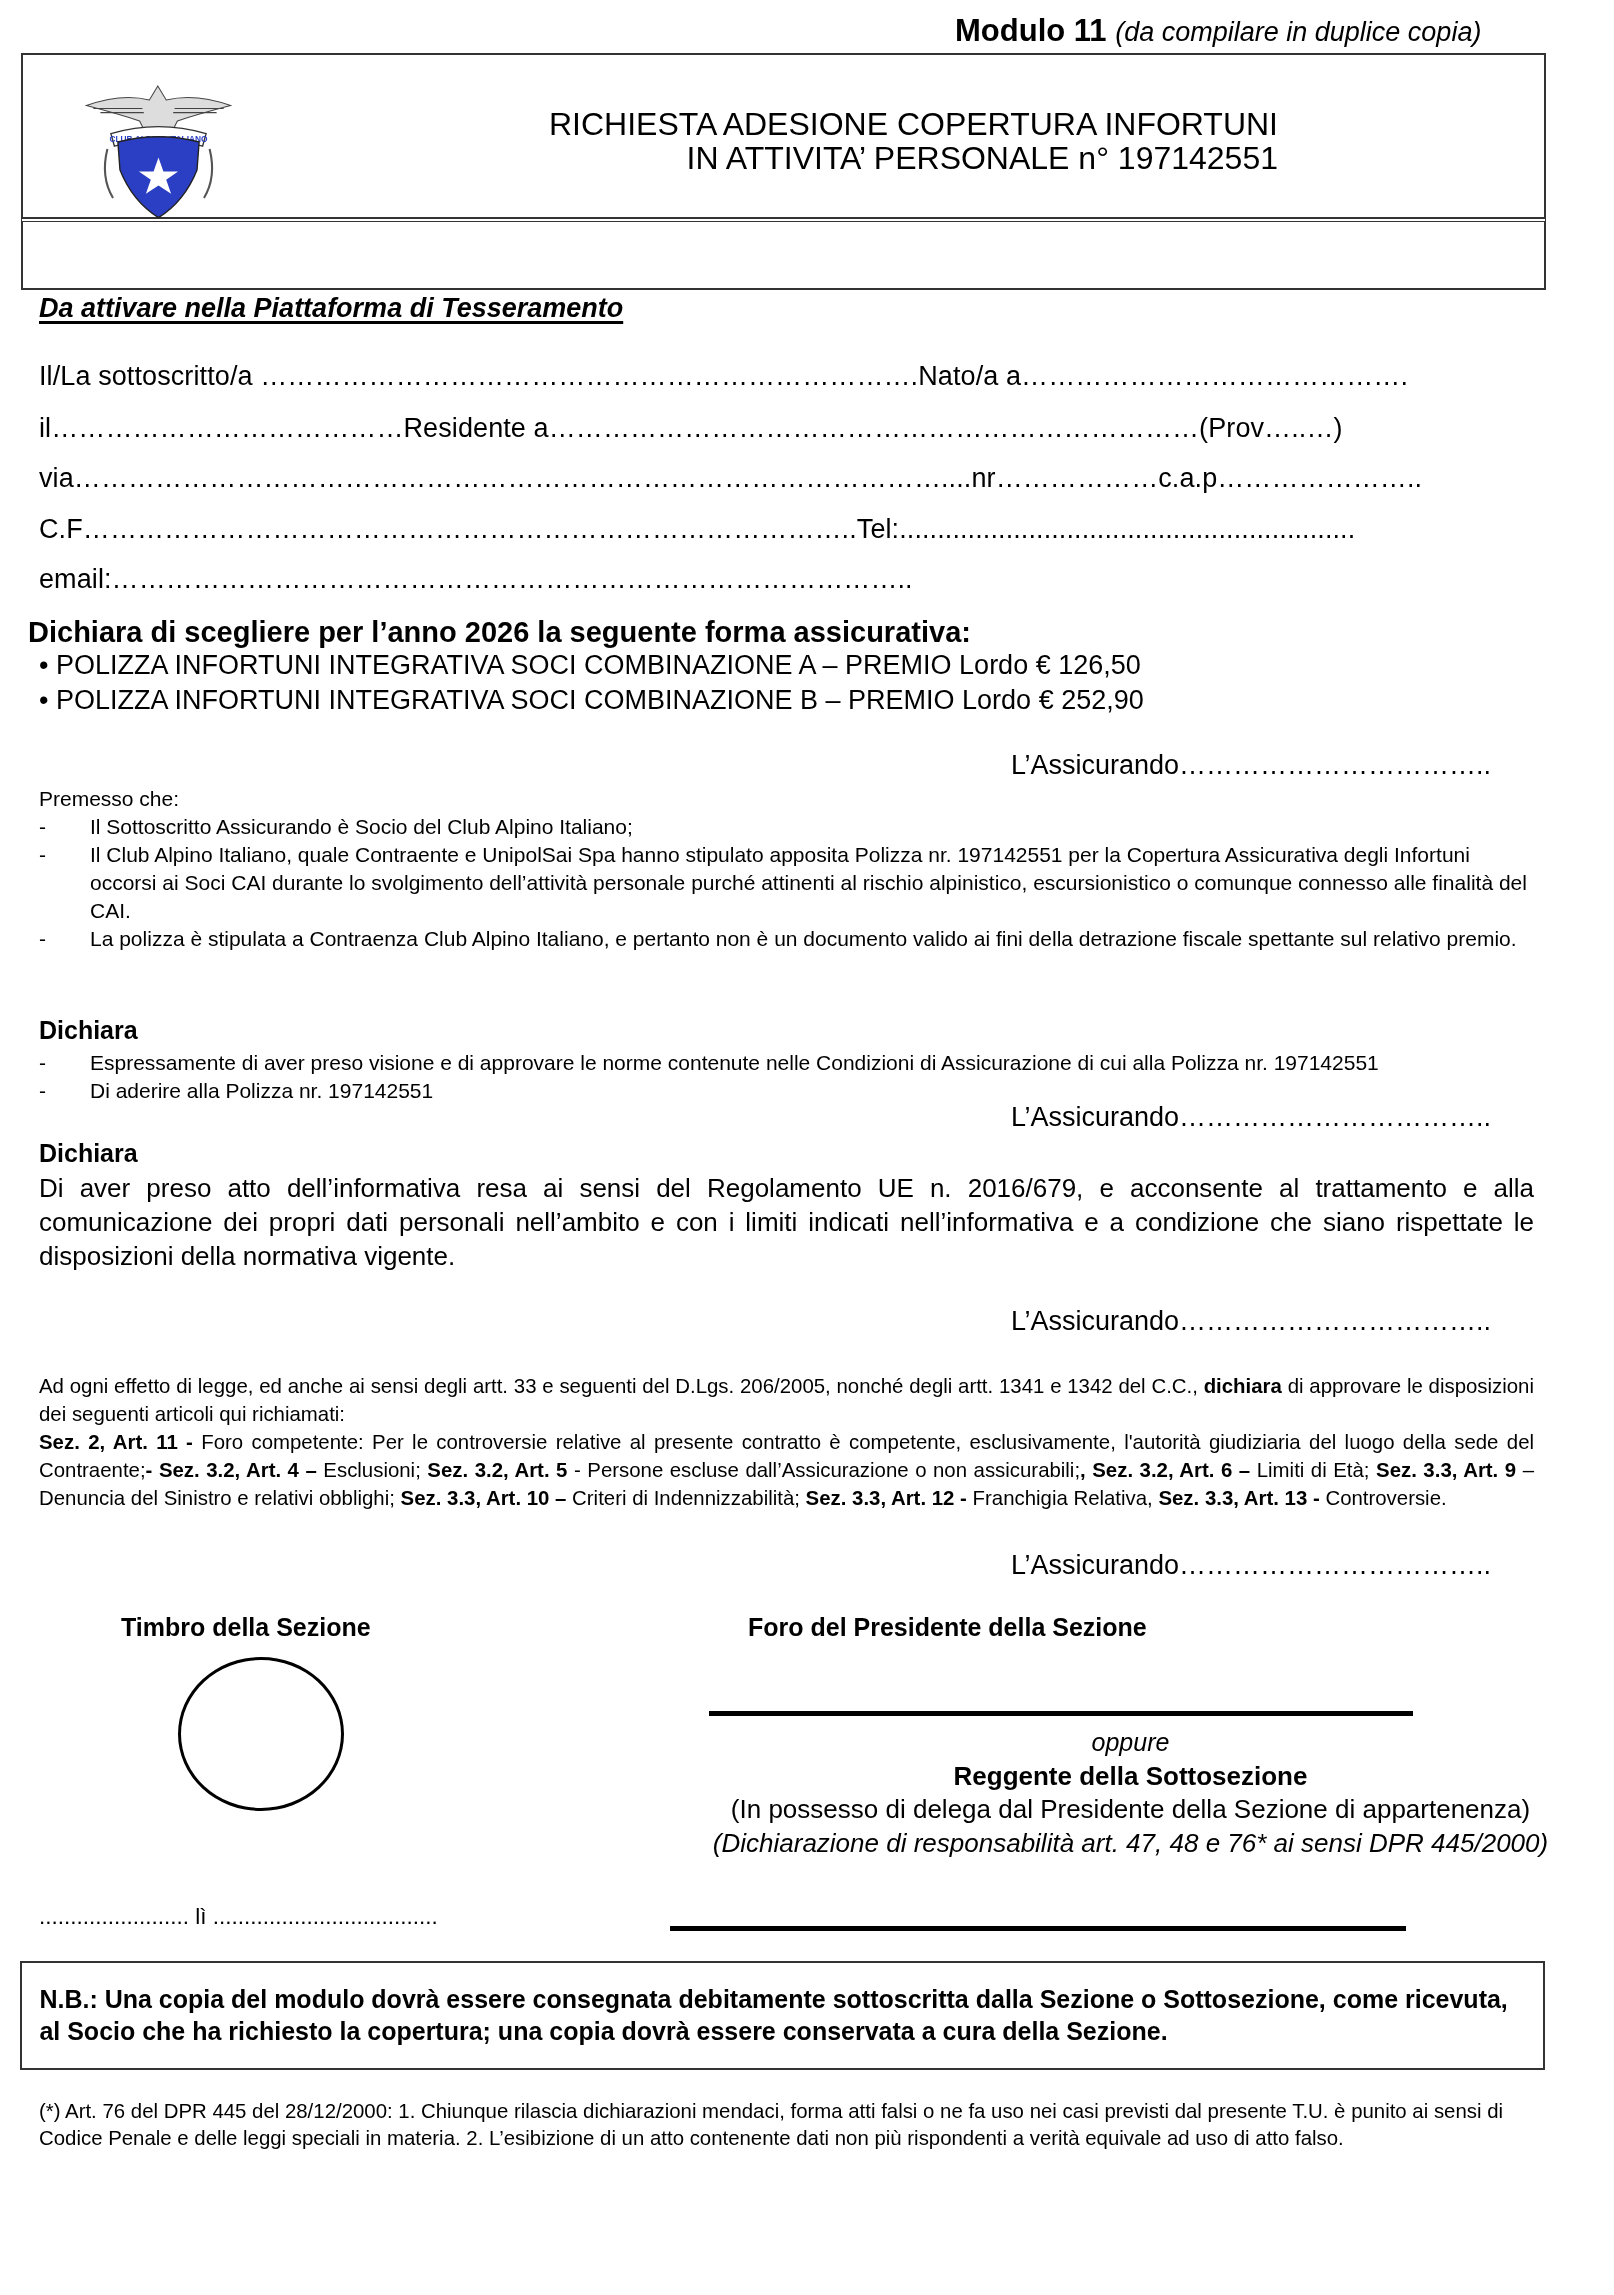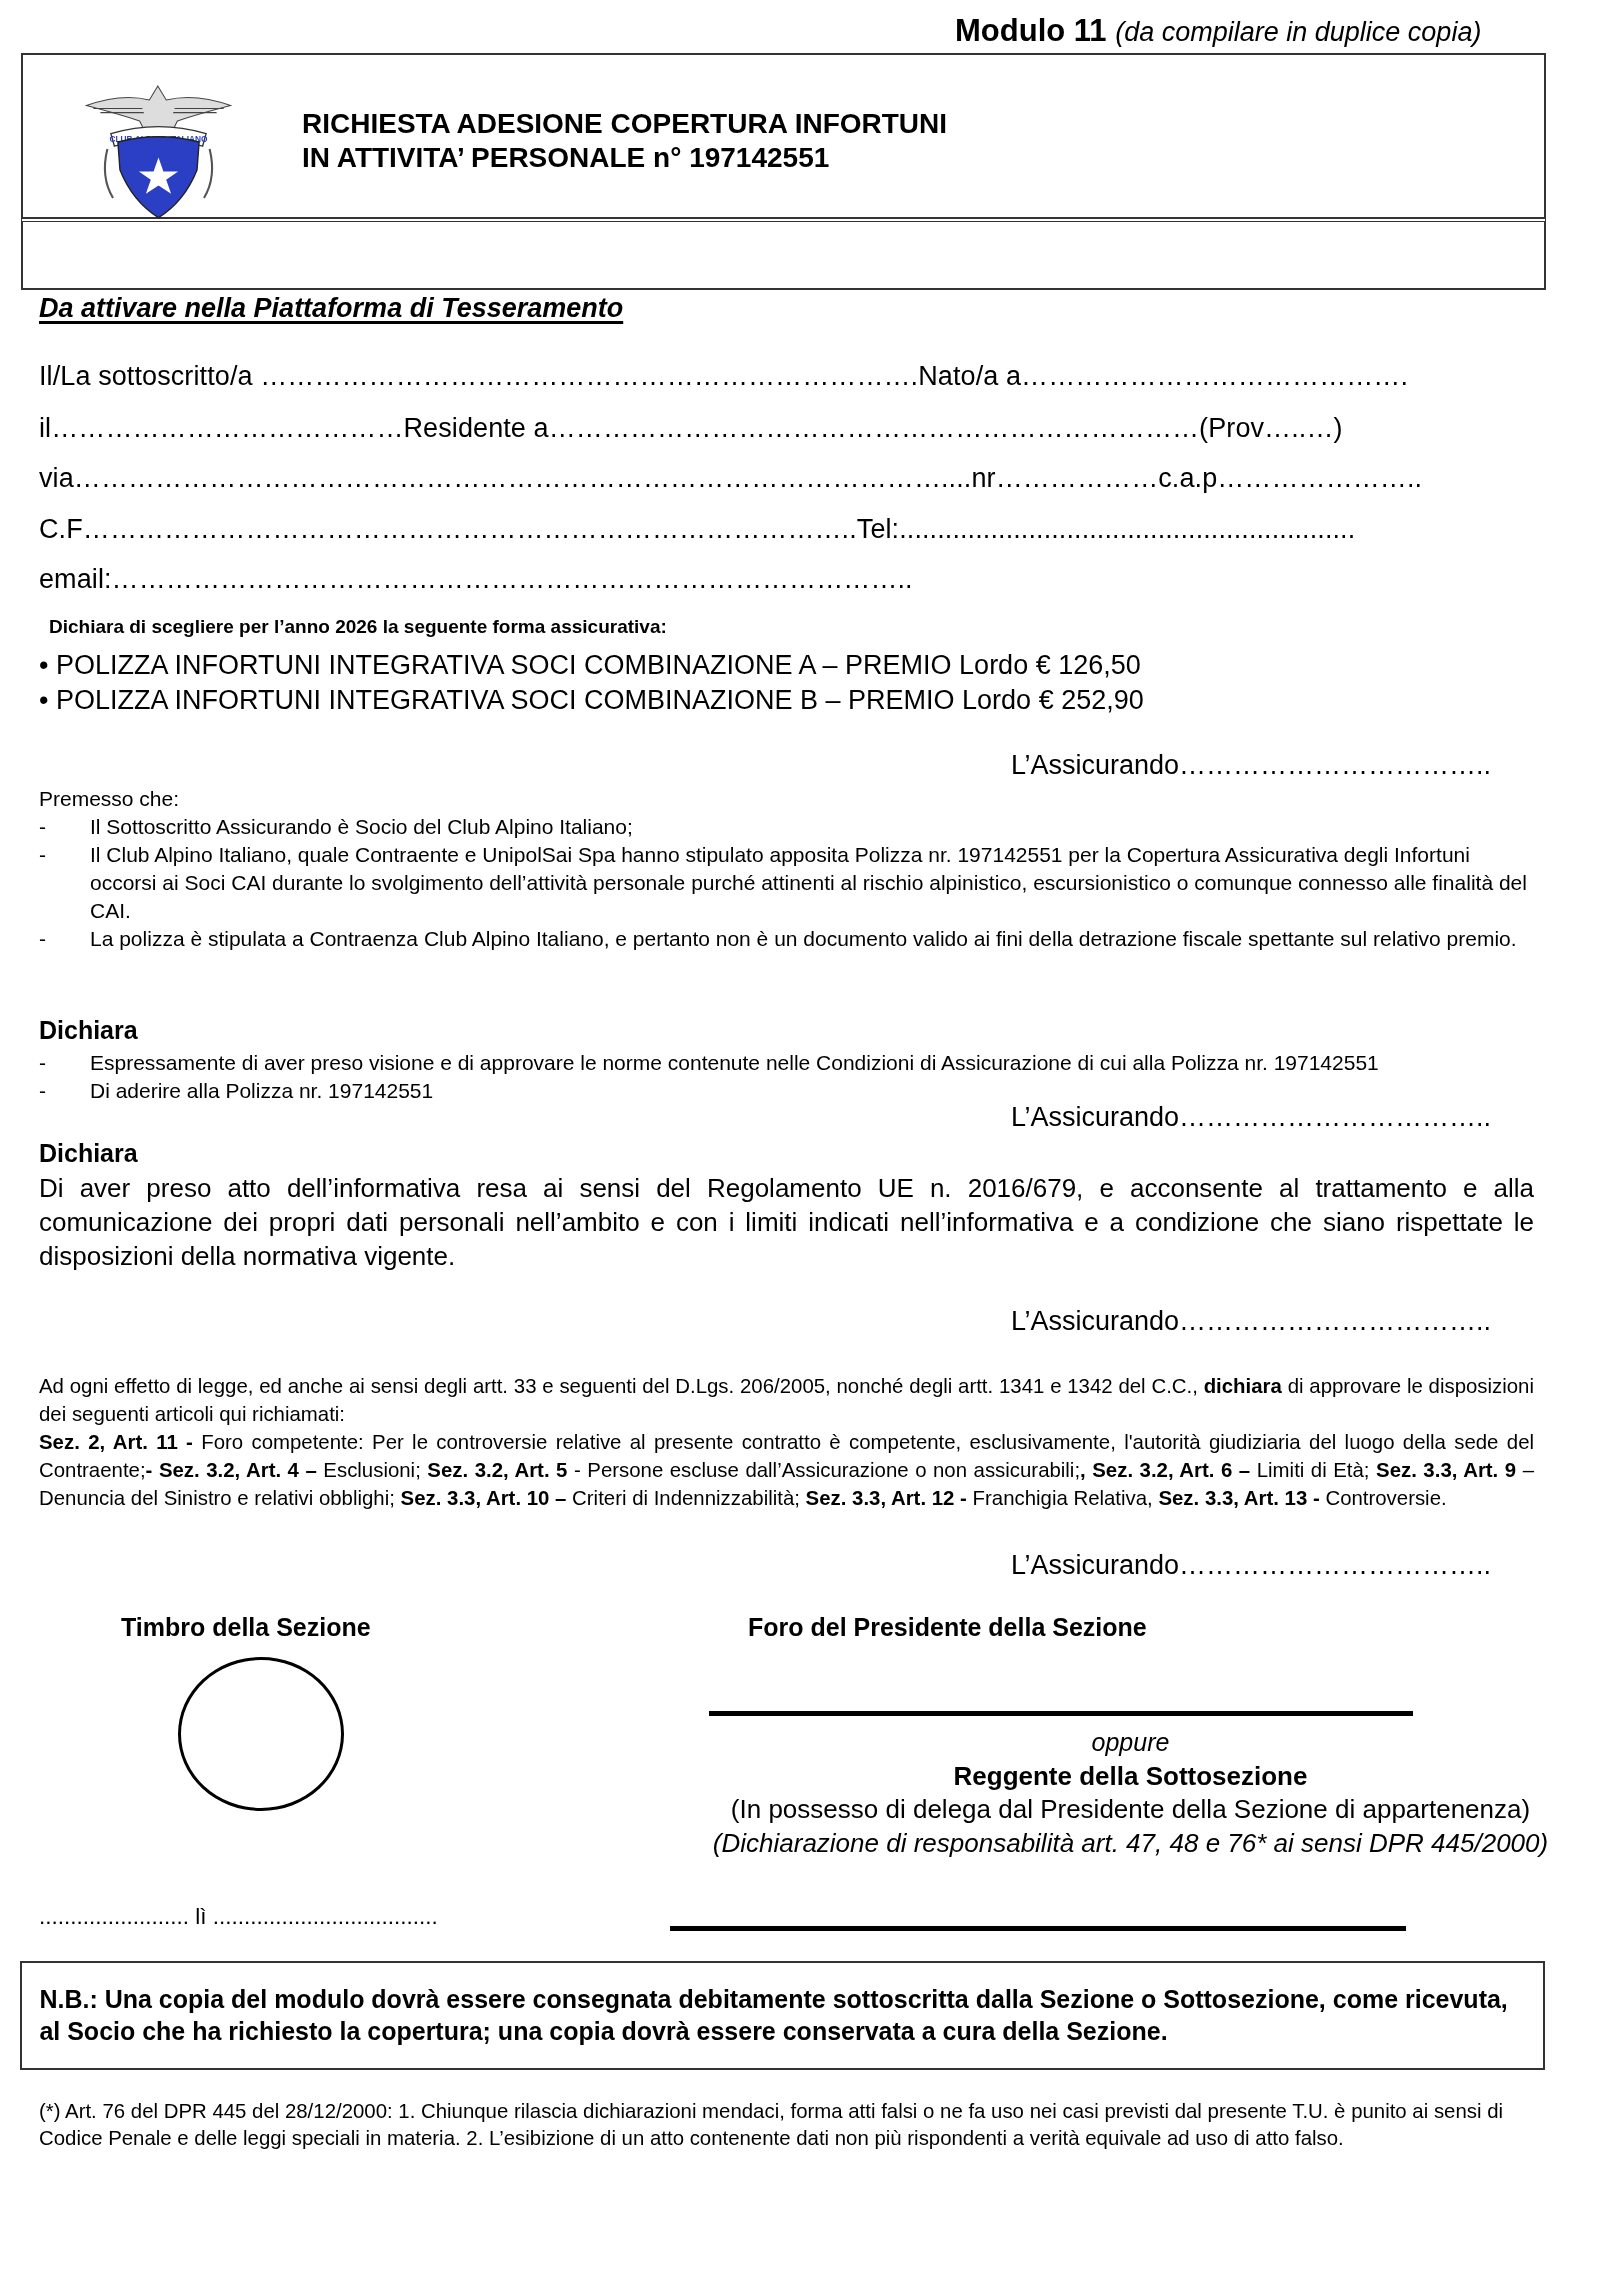--- a/index.html
+++ b/index.html
@@ -5,24 +5,24 @@
   html, body { margin:0; padding:0; background:#fff; }
   body { width:1615px; height:2295px; position:relative; overflow:hidden;
          font-family:"Liberation Sans", sans-serif; color:#000; }
   .abs { position:absolute; }
   .modulo { left:955px; top:12.6px; font-size:31px; white-space:nowrap; }
   .modulo b { font-weight:bold; }
   .modulo i { font-size:27px; font-style:italic; }
   .hdr-box { left:21px; top:53px; width:1525px; height:166px; border:2.1px solid #333; box-sizing:border-box; }
   .sub-box { left:21px; top:218px; width:1525px; height:72px; border:2.1px solid #333; border-top:4.2px double #333; box-sizing:border-box; }
   .logo { left:79px; top:79px; width:159px; height:140px; }
-  .title { left:302px; top:107px; width:976px; text-align:left; font-weight:bold; font-size:28px; line-height:34px; }
+  .title { left:302px; top:107px; width:976px; text-align:right; font-weight:normal; font-size:32px; line-height:34px; }
   .activate { left:39px; top:293px; font-size:27px; font-weight:bold; font-style:italic; text-decoration:underline; text-decoration-thickness:2.8px; text-underline-offset:4.2px; }
   .fline { left:39px; font-size:27px; white-space:nowrap; letter-spacing:0.1px; }
-  .decl-head { left:49px; top:616px; font-size:19px; font-weight:bold; }
+  .decl-head { left:28px; top:616px; font-size:29px; font-weight:bold; }
   .opt { left:39px; font-size:27px; white-space:nowrap; }
   .assic { left:1011px; font-size:27px; white-space:nowrap; }
   .small { left:39px; width:1495px; font-size:21px; line-height:28px; }
   .blist { margin:0; padding:0; list-style:none; }
   .blist li { position:relative; padding-left:51px; }
   .blist li::before { content:"-"; position:absolute; left:0; }
   .dichiara-h { left:39px; font-size:25px; font-weight:bold; }
   .privacy { left:39px; top:1171px; width:1495px; font-size:26px; line-height:34px; text-align:justify; }
   .legal { left:39px; top:1372px; width:1495px; font-size:20.4px; line-height:28px; text-align:justify; }
   .sig-h { font-size:25px; font-weight:bold; white-space:nowrap; }

